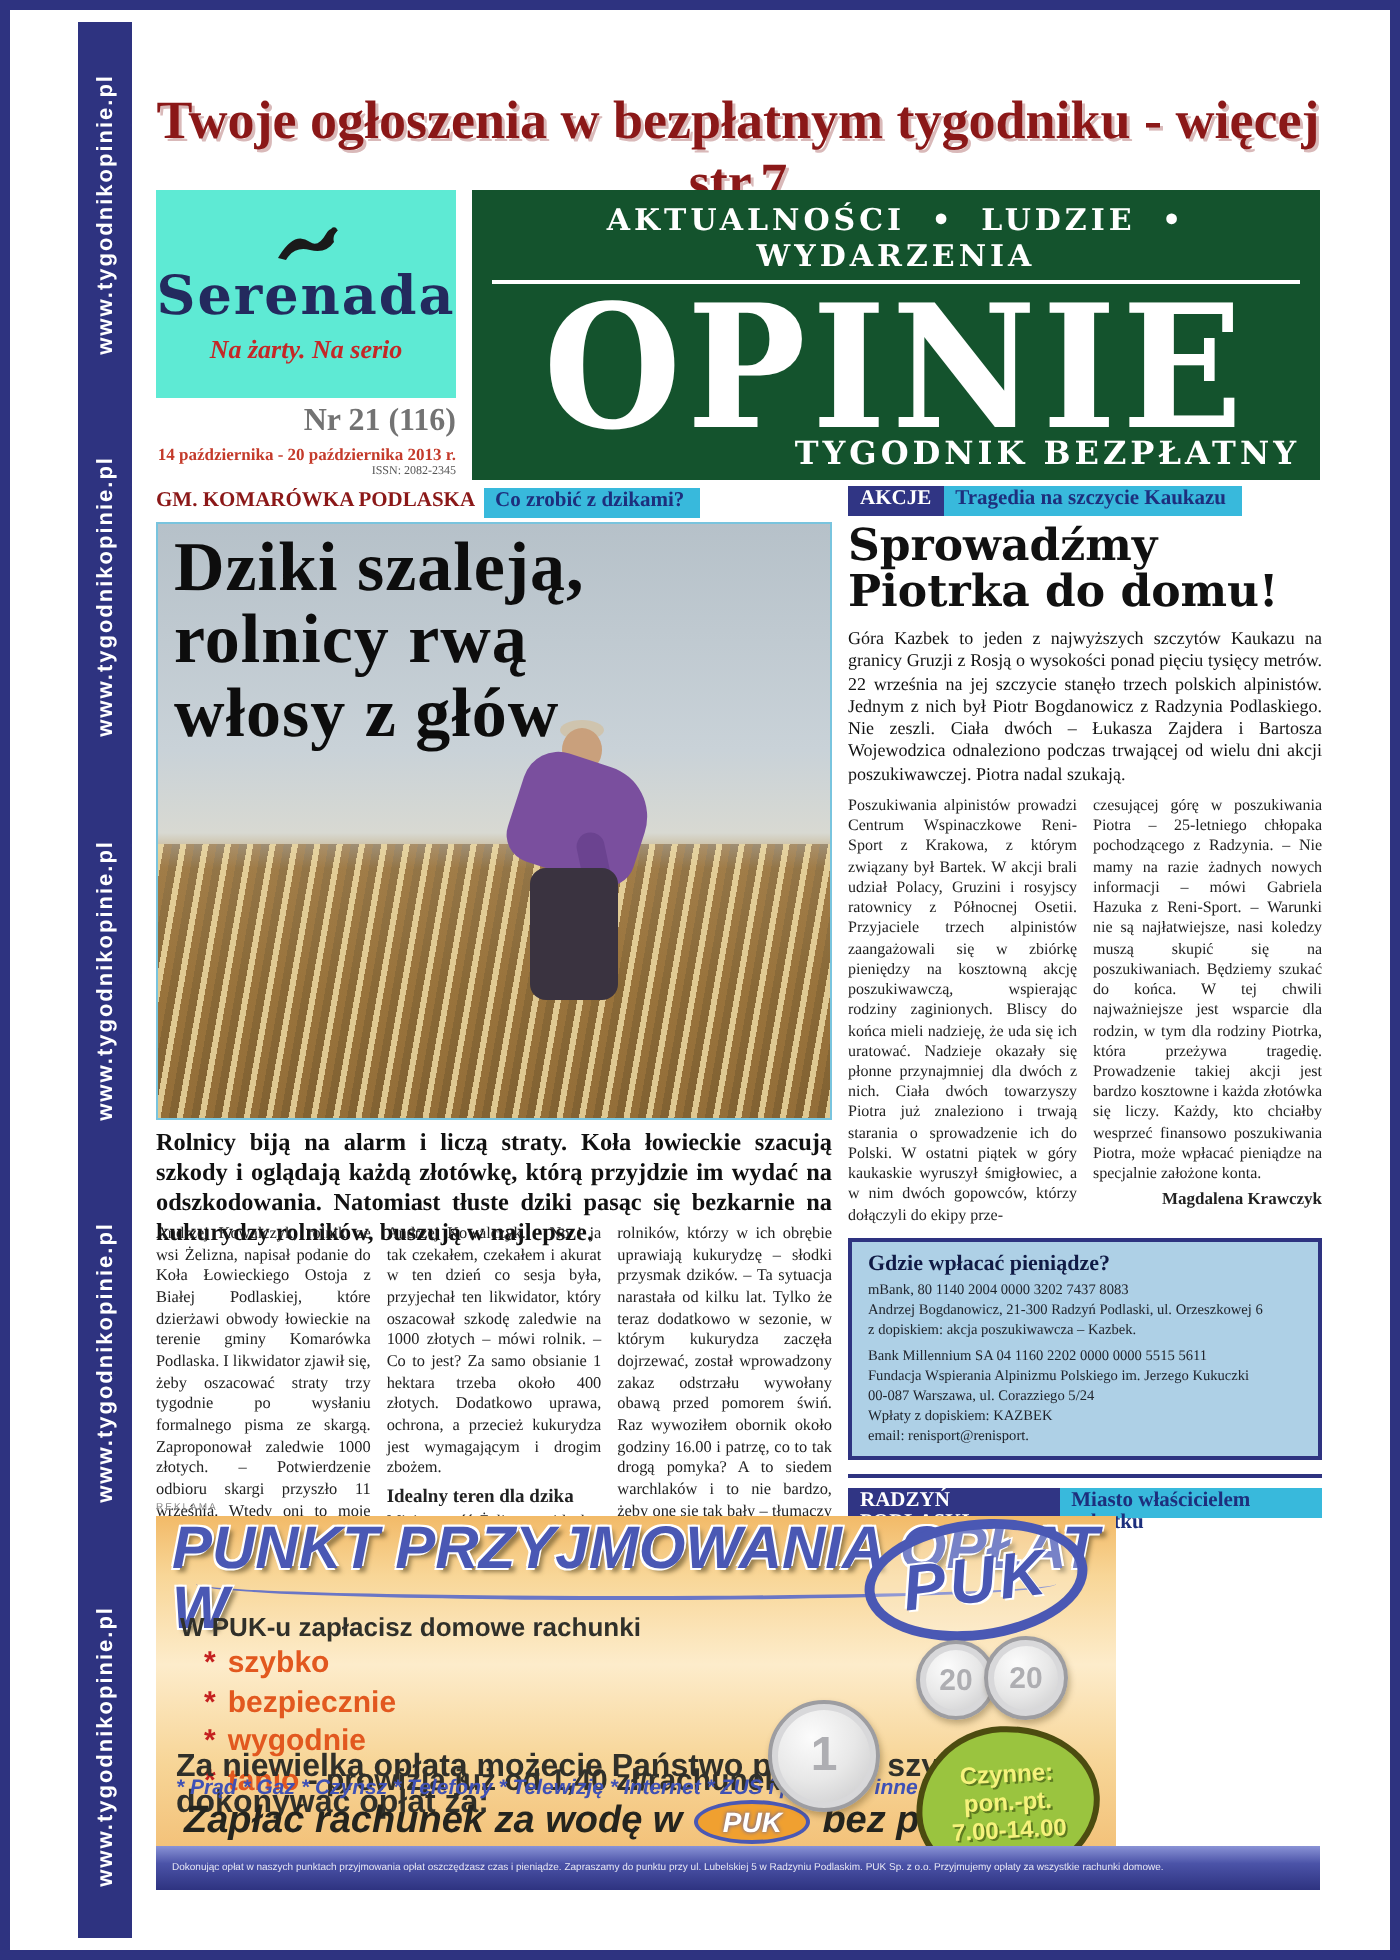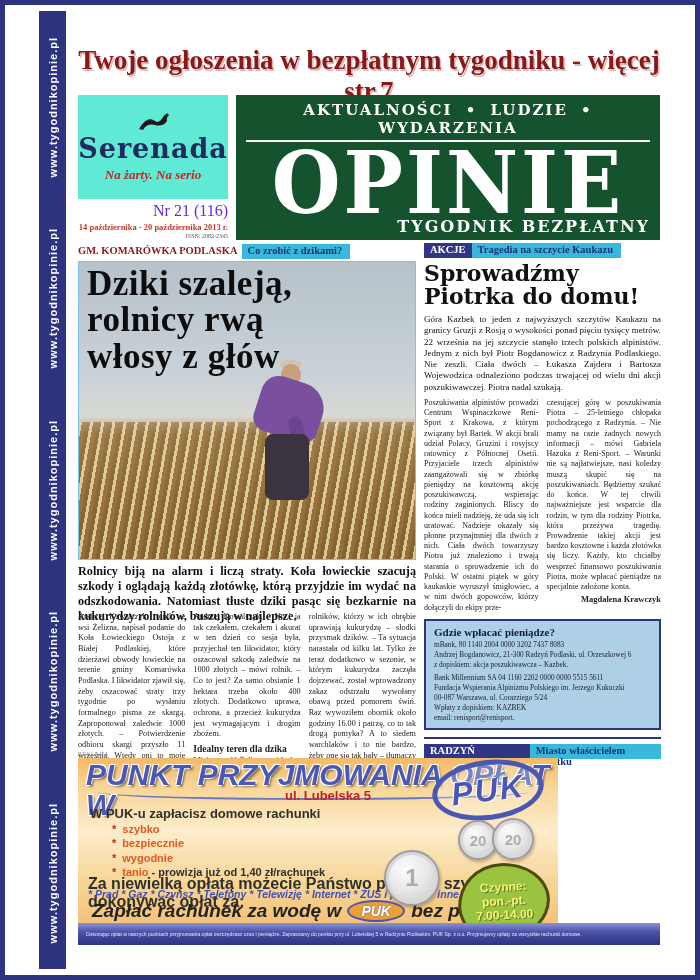--- a/index.html
+++ b/index.html
@@ -16,21 +16,21 @@
   .banner { position:absolute; left:73px; top:40px; width:582px; height:44px; text-align:center; }
   .banner div { font-size:27px; font-weight:bold; color:#8b1818; text-shadow:1.5px 1.5px 0 #d9b9b9; }
 
   
   .serenada { position:absolute; left:73px; top:90px; width:150px; height:104px; background:#5eead4;
     display:flex; flex-direction:column; align-items:center; justify-content:center; }
   .serenada .bird { height:22px; }
   .serenada .name { font-family:"DejaVu Serif", serif; font-weight:bold; font-size:27px; color:#232a5e; letter-spacing:1px; }
   .serenada .slogan { font-style:italic; font-weight:bold; font-size:13px; color:#c42727; margin-top:3px; }
   .issue-block { position:absolute; left:73px; top:197px; width:150px; text-align:right; }
-  .issue-block .nr { font-size:16px; font-weight:normal; color:#6d28d9; }
+  .issue-block .nr { font-size:16px; font-weight:bold; color:#737373; }
   .issue-block .date { font-size:8.5px; font-weight:bold; color:#c43a2a; margin-top:2px; }
   .issue-block .issn { font-size:6px; color:#555; margin-top:1px; }
 
   .masthead { position:absolute; left:231px; top:90px; width:424px; height:145px; background:#14532d; color:#fff;
     padding:6px 10px 4px 10px; }
   .masthead .topline { font-family:"DejaVu Serif", serif; font-weight:bold; font-size:15px; letter-spacing:2px;
     text-align:center; border-bottom:2px solid #fff; padding-bottom:3px; word-spacing:6px; }
   .masthead .title { font-family:"DejaVu Serif", serif; font-weight:bold; font-size:79px; line-height:0.98;
     letter-spacing:3px; text-align:center; transform:scaleY(1.08); transform-origin:top; }
   .masthead .subtitle { font-family:"DejaVu Serif", serif; font-weight:bold; font-size:16px; letter-spacing:2px;
@@ -88,21 +88,21 @@
   .ad-title { position:absolute; left:8px; top:2px; width:470px; font-size:30px; font-weight:bold; font-style:italic;
     color:#4a58b4; letter-spacing:0px; line-height:1;
     text-shadow:-1px -1px 0 #fff, 1px -1px 0 #fff, -1px 1px 0 #fff, 2px 2px 2px rgba(60,50,20,.5); }
   .swoosh { position:absolute; left:20px; top:26px; width:430px; height:16px; border-bottom:2px solid #6a76c6; border-radius:50%; }
   .ad-addr { position:absolute; left:150px; top:30px; width:200px; text-align:center; font-size:13px; font-weight:bold; color:#c41f1f; }
   .puk-big { position:absolute; right:14px; top:2px; width:112px; height:60px; border:5px solid #4a58b4; border-radius:50%;
     background:rgba(255,255,255,.25); transform:rotate(-7deg); display:flex; align-items:center; justify-content:center; }
   .puk-big span { font-size:32px; font-weight:bold; font-style:italic; color:#4a58b4;
     text-shadow:-1px -1px 0 #fff, 1px 1px 0 #fff; letter-spacing:2px; }
   .ad-line1 { position:absolute; left:12px; top:48px; font-size:13px; font-weight:bold; color:#30302a; }
-  .ad-bullets { position:absolute; left:34px; top:64px; font-size:11px; font-weight:bold; line-height:1.3; }
+  .ad-bullets { position:absolute; left:24px; top:64px; font-size:15px; font-weight:bold; line-height:1.3; }
   .ad-bullets .star { color:#c41f1f; margin-right:6px; }
   .ad-bullets .word { color:#e2581f; }
   .ad-bullets .rest { color:#30302a; }
   .ad-line2 { position:absolute; left:10px; top:117px; font-size:16px; font-weight:bold; color:#30302a; }
   .ad-services { position:absolute; left:10px; top:130px; width:440px; font-size:10.5px; font-weight:bold; font-style:italic; color:#3f51b5; }
   .ad-slogan { position:absolute; left:14px; top:142px; display:flex; align-items:center; gap:6px;
     font-size:19px; font-weight:bold; font-style:italic; color:#24241e; }
   .puk-mini { display:inline-flex; align-items:center; justify-content:center; width:58px; height:22px;
     border:2px solid #4a58b4; border-radius:50%; background:#f0a030; }
   .puk-mini span { font-size:14px; font-weight:bold; font-style:italic; color:#fff; text-shadow:0 0 2px #4a58b4; }
@@ -230,21 +230,20 @@
     </div>
   </div>
 
   <div class="reklama">REKLAMA</div>
   <div class="ad">
     <div class="swoosh"></div>
     <div class="ad-title">PUNKT PRZYJMOWANIA OPŁAT W</div>
     <div class="puk-big">
       <span>PUK</span>
     </div>
-    <div class="ad-addr">ul. Lubelska 5</div>
     <div class="ad-line1">W PUK-u zapłacisz domowe rachunki</div>
     <div class="ad-bullets">
       <div><span class="star">*</span><span class="word">szybko</span></div>
       <div><span class="star">*</span><span class="word">bezpiecznie</span></div>
       <div><span class="star">*</span><span class="word">wygodnie</span></div>
       <div><span class="star">*</span><span class="word">tanio</span><span class="rest"> - prowizja już od 1,40 zł/rachunek</span></div>
     </div>
     <div class="ad-line2">Za niewielką opłatą możecie Państwo pewnie i szybko dokonywać opłat za:</div>
     <div class="ad-services">* Prąd * Gaz * Czynsz * Telefony * Telewizję * Internet * ZUS i podatki * inne rachunki *</div>
     <div class="ad-slogan">

